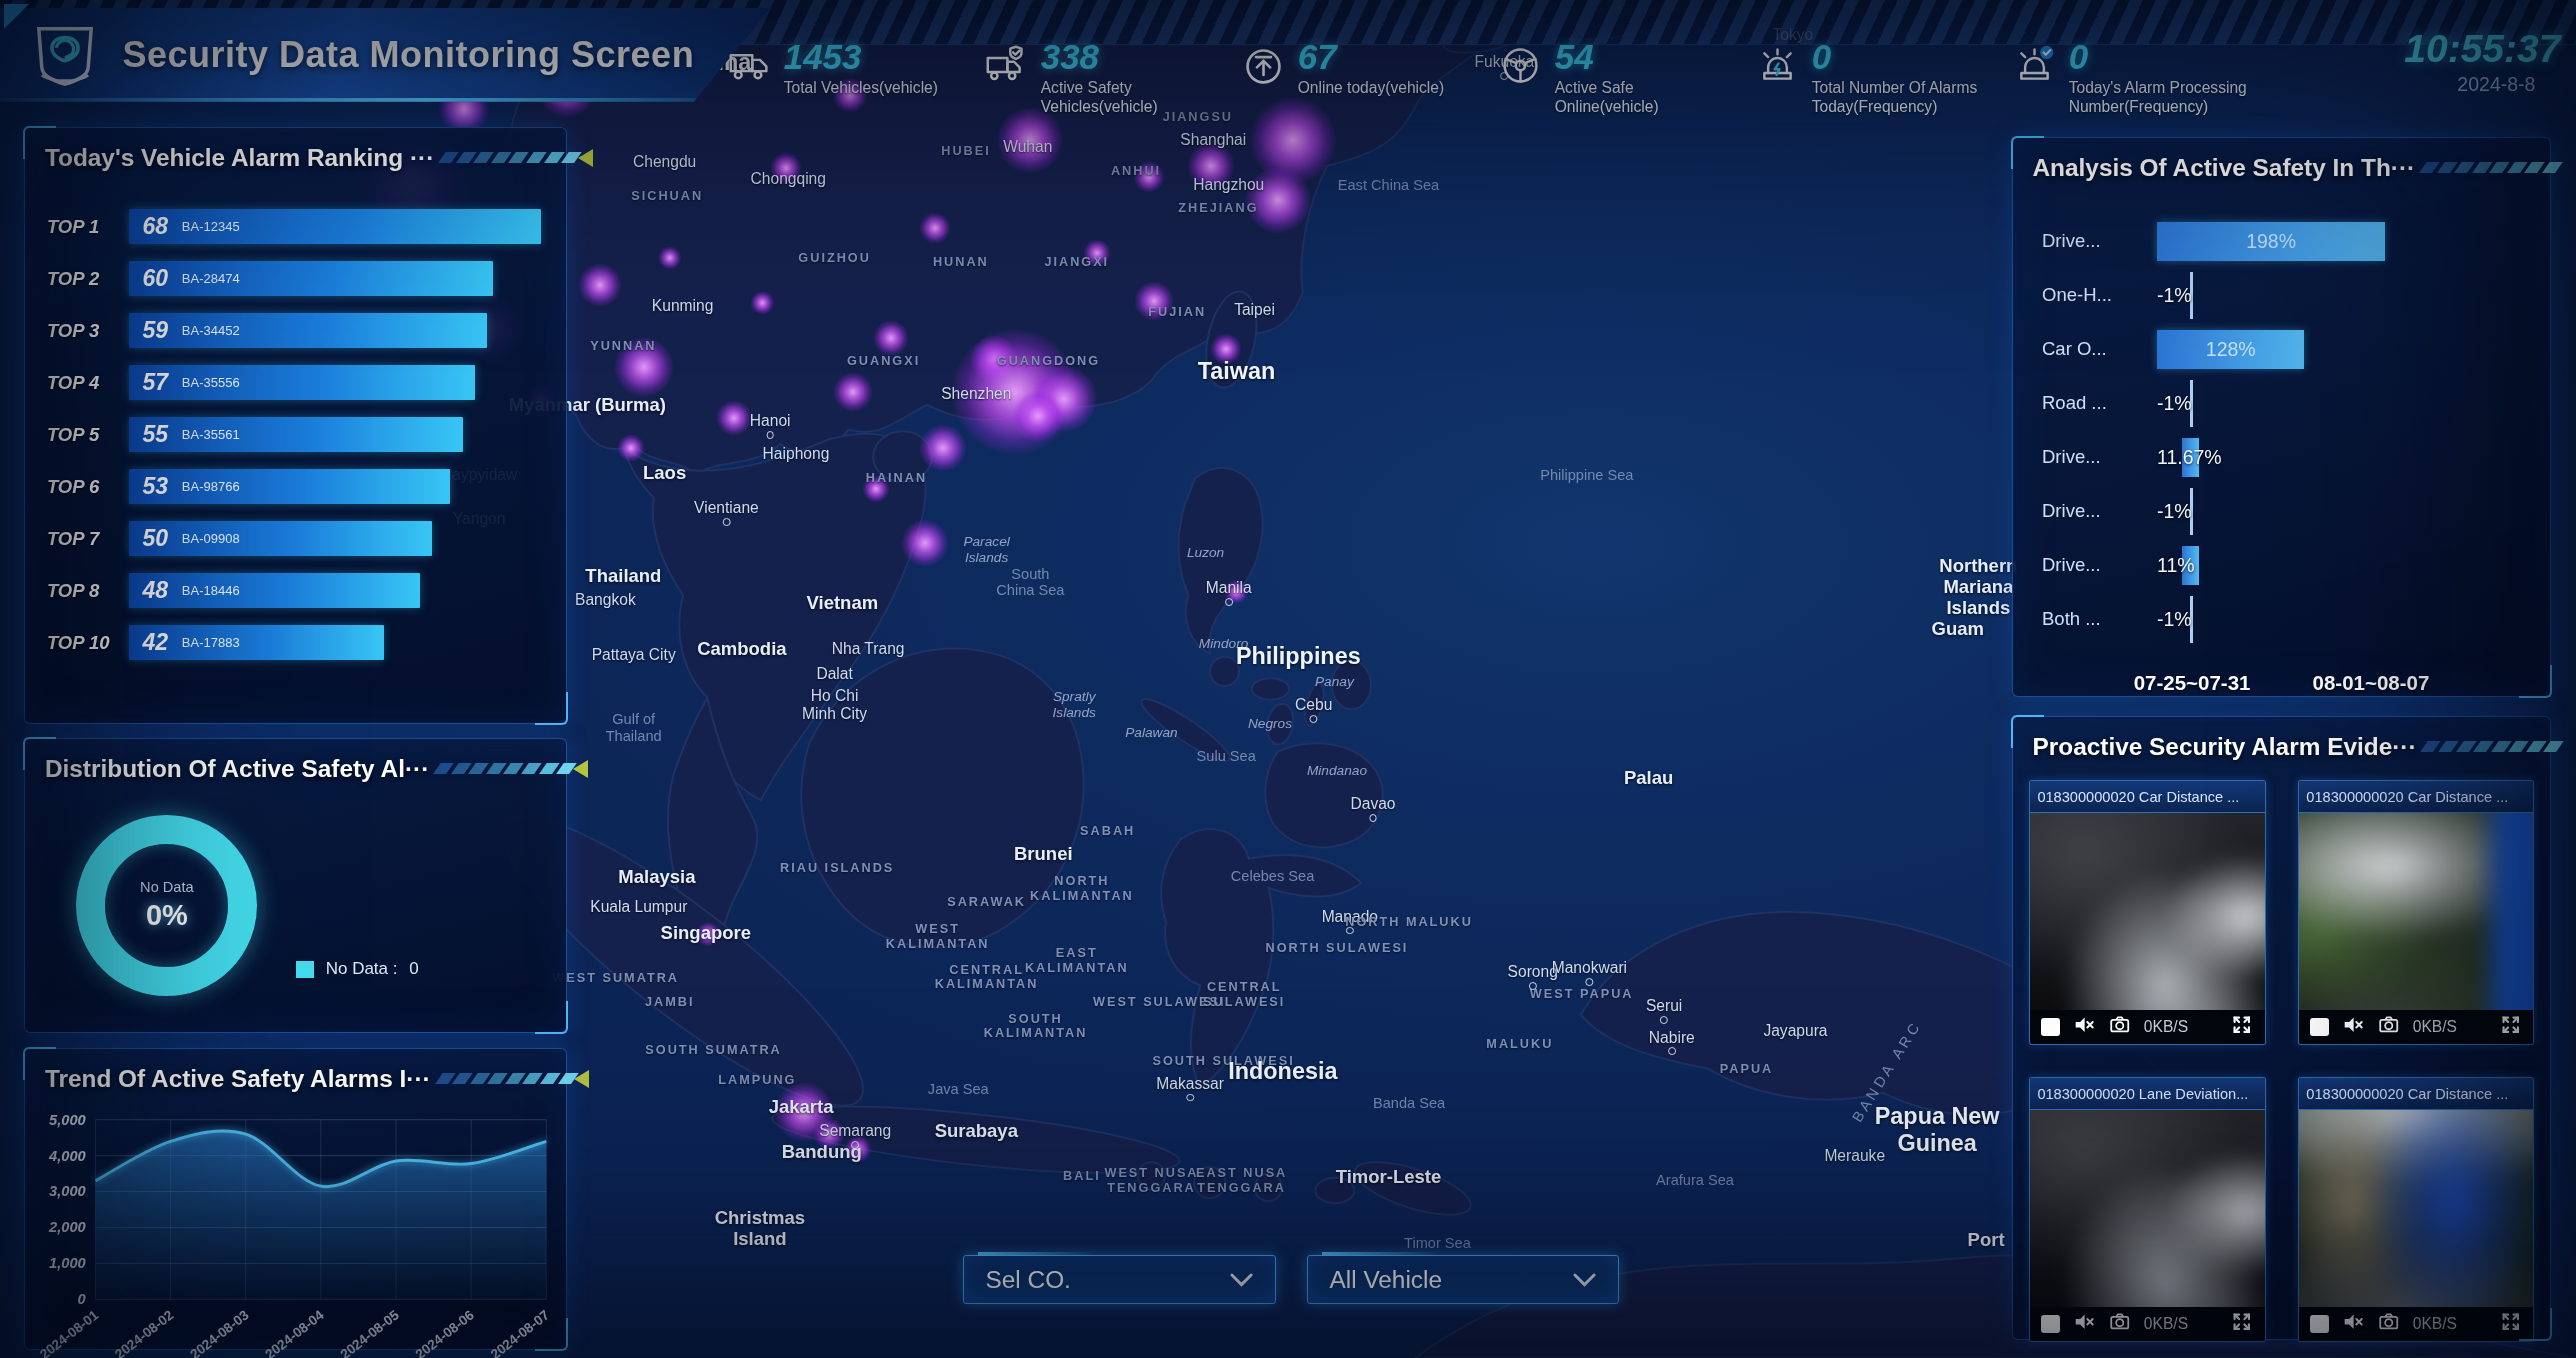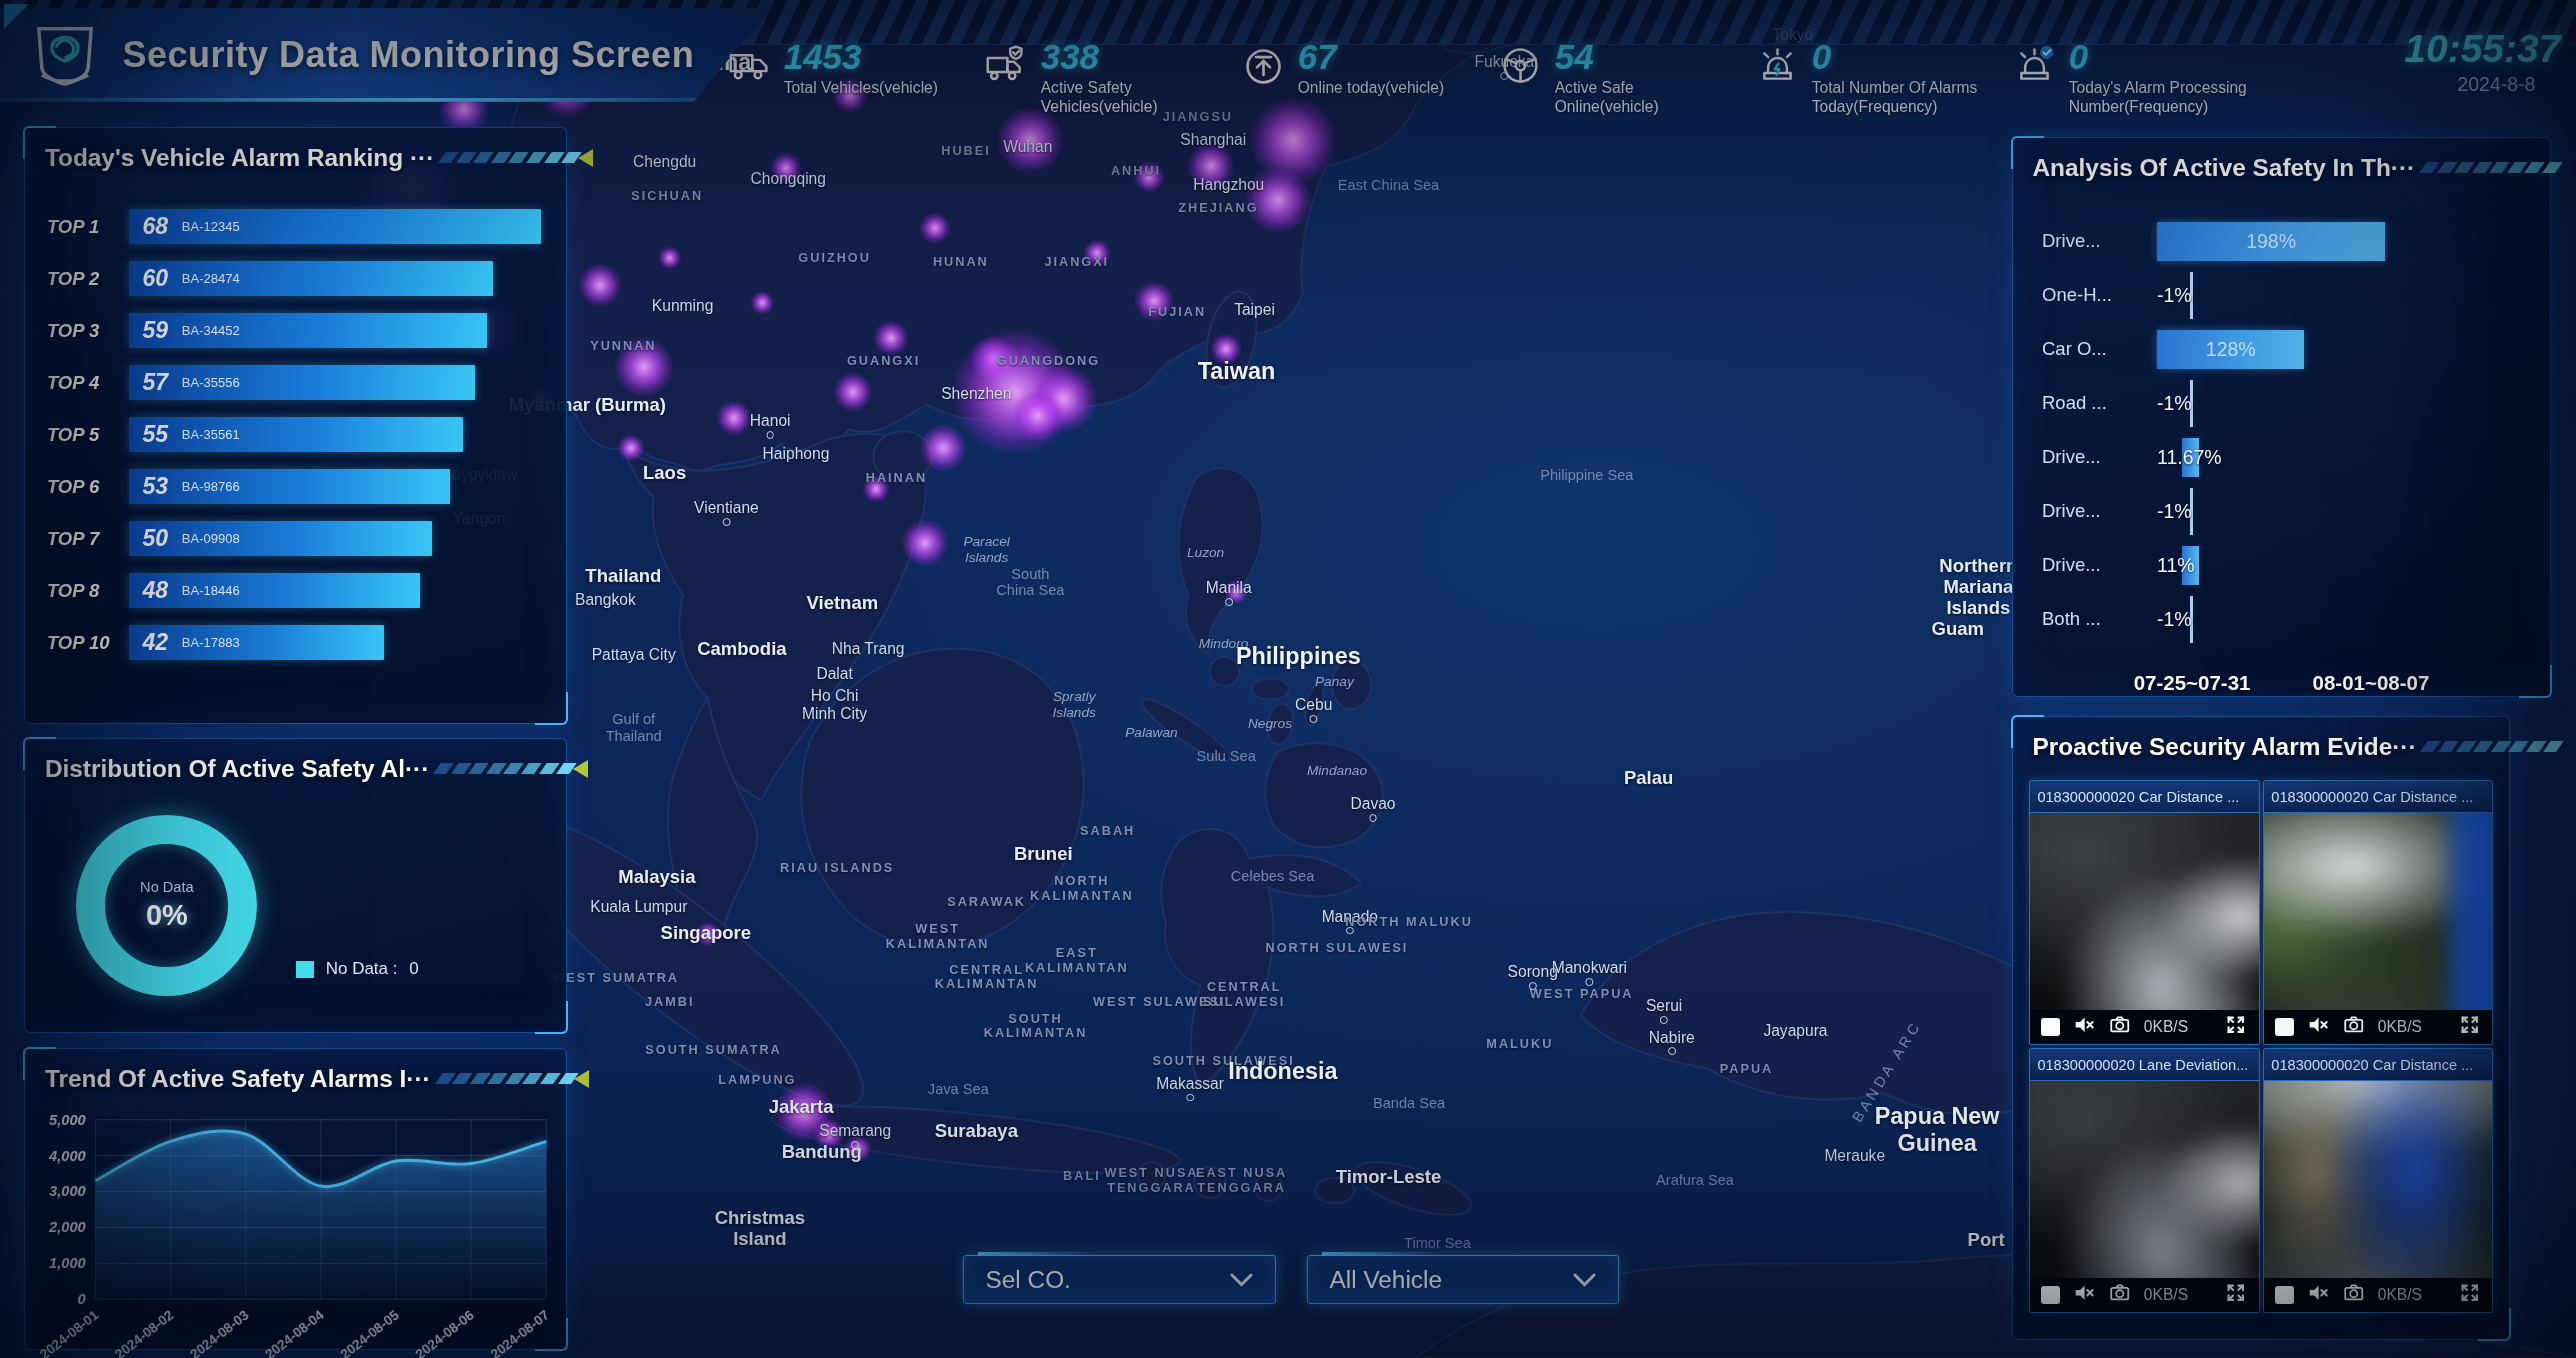--- a/index.html
+++ b/index.html
@@ -85,21 +85,21 @@
   .azone{flex:1;position:relative;height:39px;}
   .abar{position:absolute;left:0;top:0;height:39px;background:linear-gradient(90deg,#2b74d2,#54b9f2);
     box-shadow:0 0 7.8px rgba(84,185,242,.4);display:flex;align-items:center;justify-content:center;}
   .abar .aval-in{font-size:19.5px;color:#cfe9ff;opacity:.9;}
   .atick{position:absolute;left:33px;top:-3.9px;width:2.9px;height:47px;background:#aecdf2;}
   .abar-s{position:absolute;left:25px;top:0;height:39px;width:16.6px;background:linear-gradient(90deg,#2b74d2,#54b9f2);}
   .aval-out{position:absolute;left:0;top:50%;transform:translateY(-50%);font-size:19.5px;color:#f2f7ff;text-shadow:0 1px 2.9px rgba(0,0,0,.8);}
   #ana-foot{display:flex;justify-content:center;gap:62px;margin-top:25px;}
   #ana-foot span{font-size:20.5px;font-weight:bold;color:#fff;text-shadow:0 1px 2.9px rgba(0,0,0,.7);}
   
-  #tiles{display:grid;grid-template-columns:1fr 1fr;gap:3px;padding:11.7px 15.6px 0 15.6px;}
+  #tiles{display:grid;grid-template-columns:1fr 1fr;gap:32px;padding:11.7px 15.6px 0 15.6px;}
   .tile{border:1px solid rgba(70,150,235,.7);border-radius:2.9px;background:#04101f;overflow:hidden;box-shadow:0 0 9.8px rgba(40,120,220,.35);}
   .tile .thead{height:32px;display:flex;align-items:center;padding:0 7.8px;border-bottom:1px solid rgba(70,150,235,.6);
     background:linear-gradient(180deg,rgba(22,60,130,.9),rgba(12,38,88,.9));}
   .tile .thead span{font-size:14.6px;color:#d6e6ff;white-space:nowrap;overflow:hidden;text-overflow:ellipsis;}
   .tile .tbody{height:197px;position:relative;overflow:hidden;background:#0a0a0c;}
   .tile .blurlayer{position:absolute;inset:-27px;filter:blur(8.8px) saturate(1.05);}
   .scene-cab .blurlayer{background:
     radial-gradient(146px 166px at 56% 80%,rgba(205,210,216,.85),rgba(60,62,66,0) 70%),
     radial-gradient(117px 88px at 84% 52%,rgba(232,234,238,.9),rgba(0,0,0,0) 70%),
     radial-gradient(215px 166px at 28% 28%,rgba(88,92,98,.55),rgba(0,0,0,0) 75%),
@@ -705,21 +705,21 @@
             <div class="aval-out">-1%</div>
           </div>
         </div>
       </div>
     <div id="ana-foot">
         <span>07-25~07-31</span>
         <span>08-01~08-07</span>
       </div>
   </div>
 
-  <div class="panel" id="panel-evidence" style="left:2012px;top:716px;width:498px;height:624px;">
+  <div class="panel" id="panel-evidence" style="left:2012px;top:716px;width:539px;height:624px;">
     <div class="corner tl"></div>
     <div class="corner br"></div>
     <div class="ptitle">
       <span class="txt">Proactive Security Alarm Evide···</span>
       <span class="slashes">
           <div class="slash" style="background: rgb(29, 76, 140);"></div>
           <div class="slash" style="background: rgb(35, 87, 143);"></div>
           <div class="slash" style="background: rgb(42, 100, 150);"></div>
           <div class="slash" style="background: rgb(49, 115, 159);"></div>
           <div class="slash" style="background: rgb(59, 134, 173);"></div>

